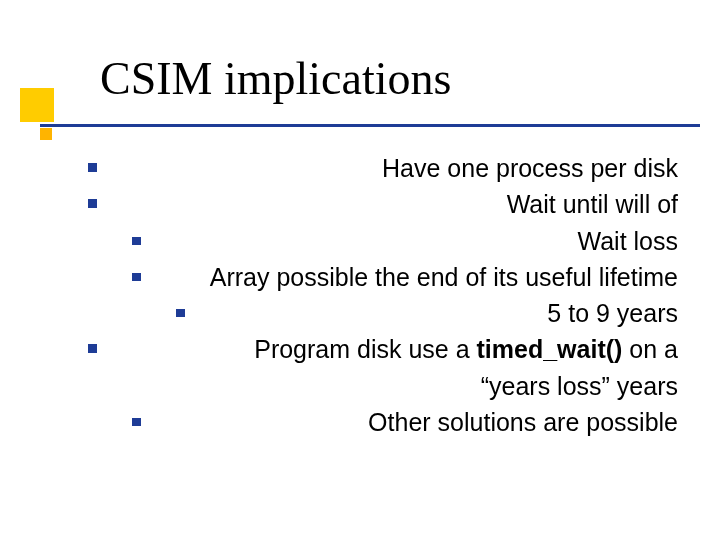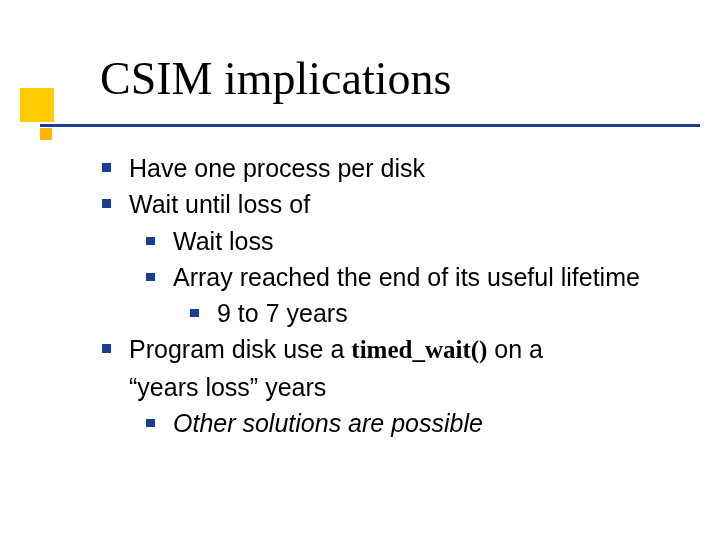--- a/index.html
+++ b/index.html
@@ -50,47 +50,48 @@
     top: 52px;
     font-family: "Times New Roman", Times, serif;
     font-size: 46px;
     font-weight: 400;
     color: #000;
   }
 
   
   .body {
     position: absolute;
-    left: 102px;
+    left: 88px;
     top: 150px;
     width: 590px;
     font-size: 25px;
     line-height: 1.45;
+    text-align: right;
   }
   .row {
     display: flex;
     align-items: flex-start;
   }
   .bullet {
     width: 9px;
     height: 9px;
     background: #1e3c96;
     flex: 0 0 9px;
     margin-top: 13px;
     margin-right: 18px;
   }
   .bullet.sm {
     width: 8px;
     height: 8px;
     margin-top: 14px;
   }
   .indent-1 { padding-left: 44px; }
   .indent-2 { padding-left: 88px; }
-  .italic { font-style: italic; }
-  .bold { font-weight: 700; font-family: Liberation Serif, serif; }
+  .italic { }
+  .bold { font-weight: 700; }
   .txt { flex: 1; }
 </style>
 </head>
 <body>
 
 <div class="slide">
 
   <div class="title-deco"></div>
   <div class="title-rule"></div>
   <div class="title-deco-small"></div>
@@ -99,36 +100,36 @@
 
   <div class="body">
 
     <div class="row">
       <span class="bullet"></span>
       <span class="txt">Have one process per disk</span>
     </div>
 
     <div class="row">
       <span class="bullet"></span>
-      <span class="txt">Wait until loss of</span>
+      <span class="txt">Wait until will of</span>
     </div>
 
     <div class="row indent-1">
       <span class="bullet sm"></span>
       <span class="txt">Wait loss</span>
     </div>
 
     <div class="row indent-1">
       <span class="bullet sm"></span>
-      <span class="txt">Array reached the end of its useful lifetime</span>
+      <span class="txt">Array possible the end of its useful lifetime</span>
     </div>
 
     <div class="row indent-2">
       <span class="bullet sm"></span>
-      <span class="txt">9 to 7 years</span>
+      <span class="txt">5 to 9 years</span>
     </div>
 
     <div class="row">
       <span class="bullet"></span>
       <span class="txt">
         <span>Program disk use a </span><span class="bold">timed_wait()</span><span> on a </span><br>
         <span>“years loss”</span><span>  years</span>
       </span>
     </div>
 

